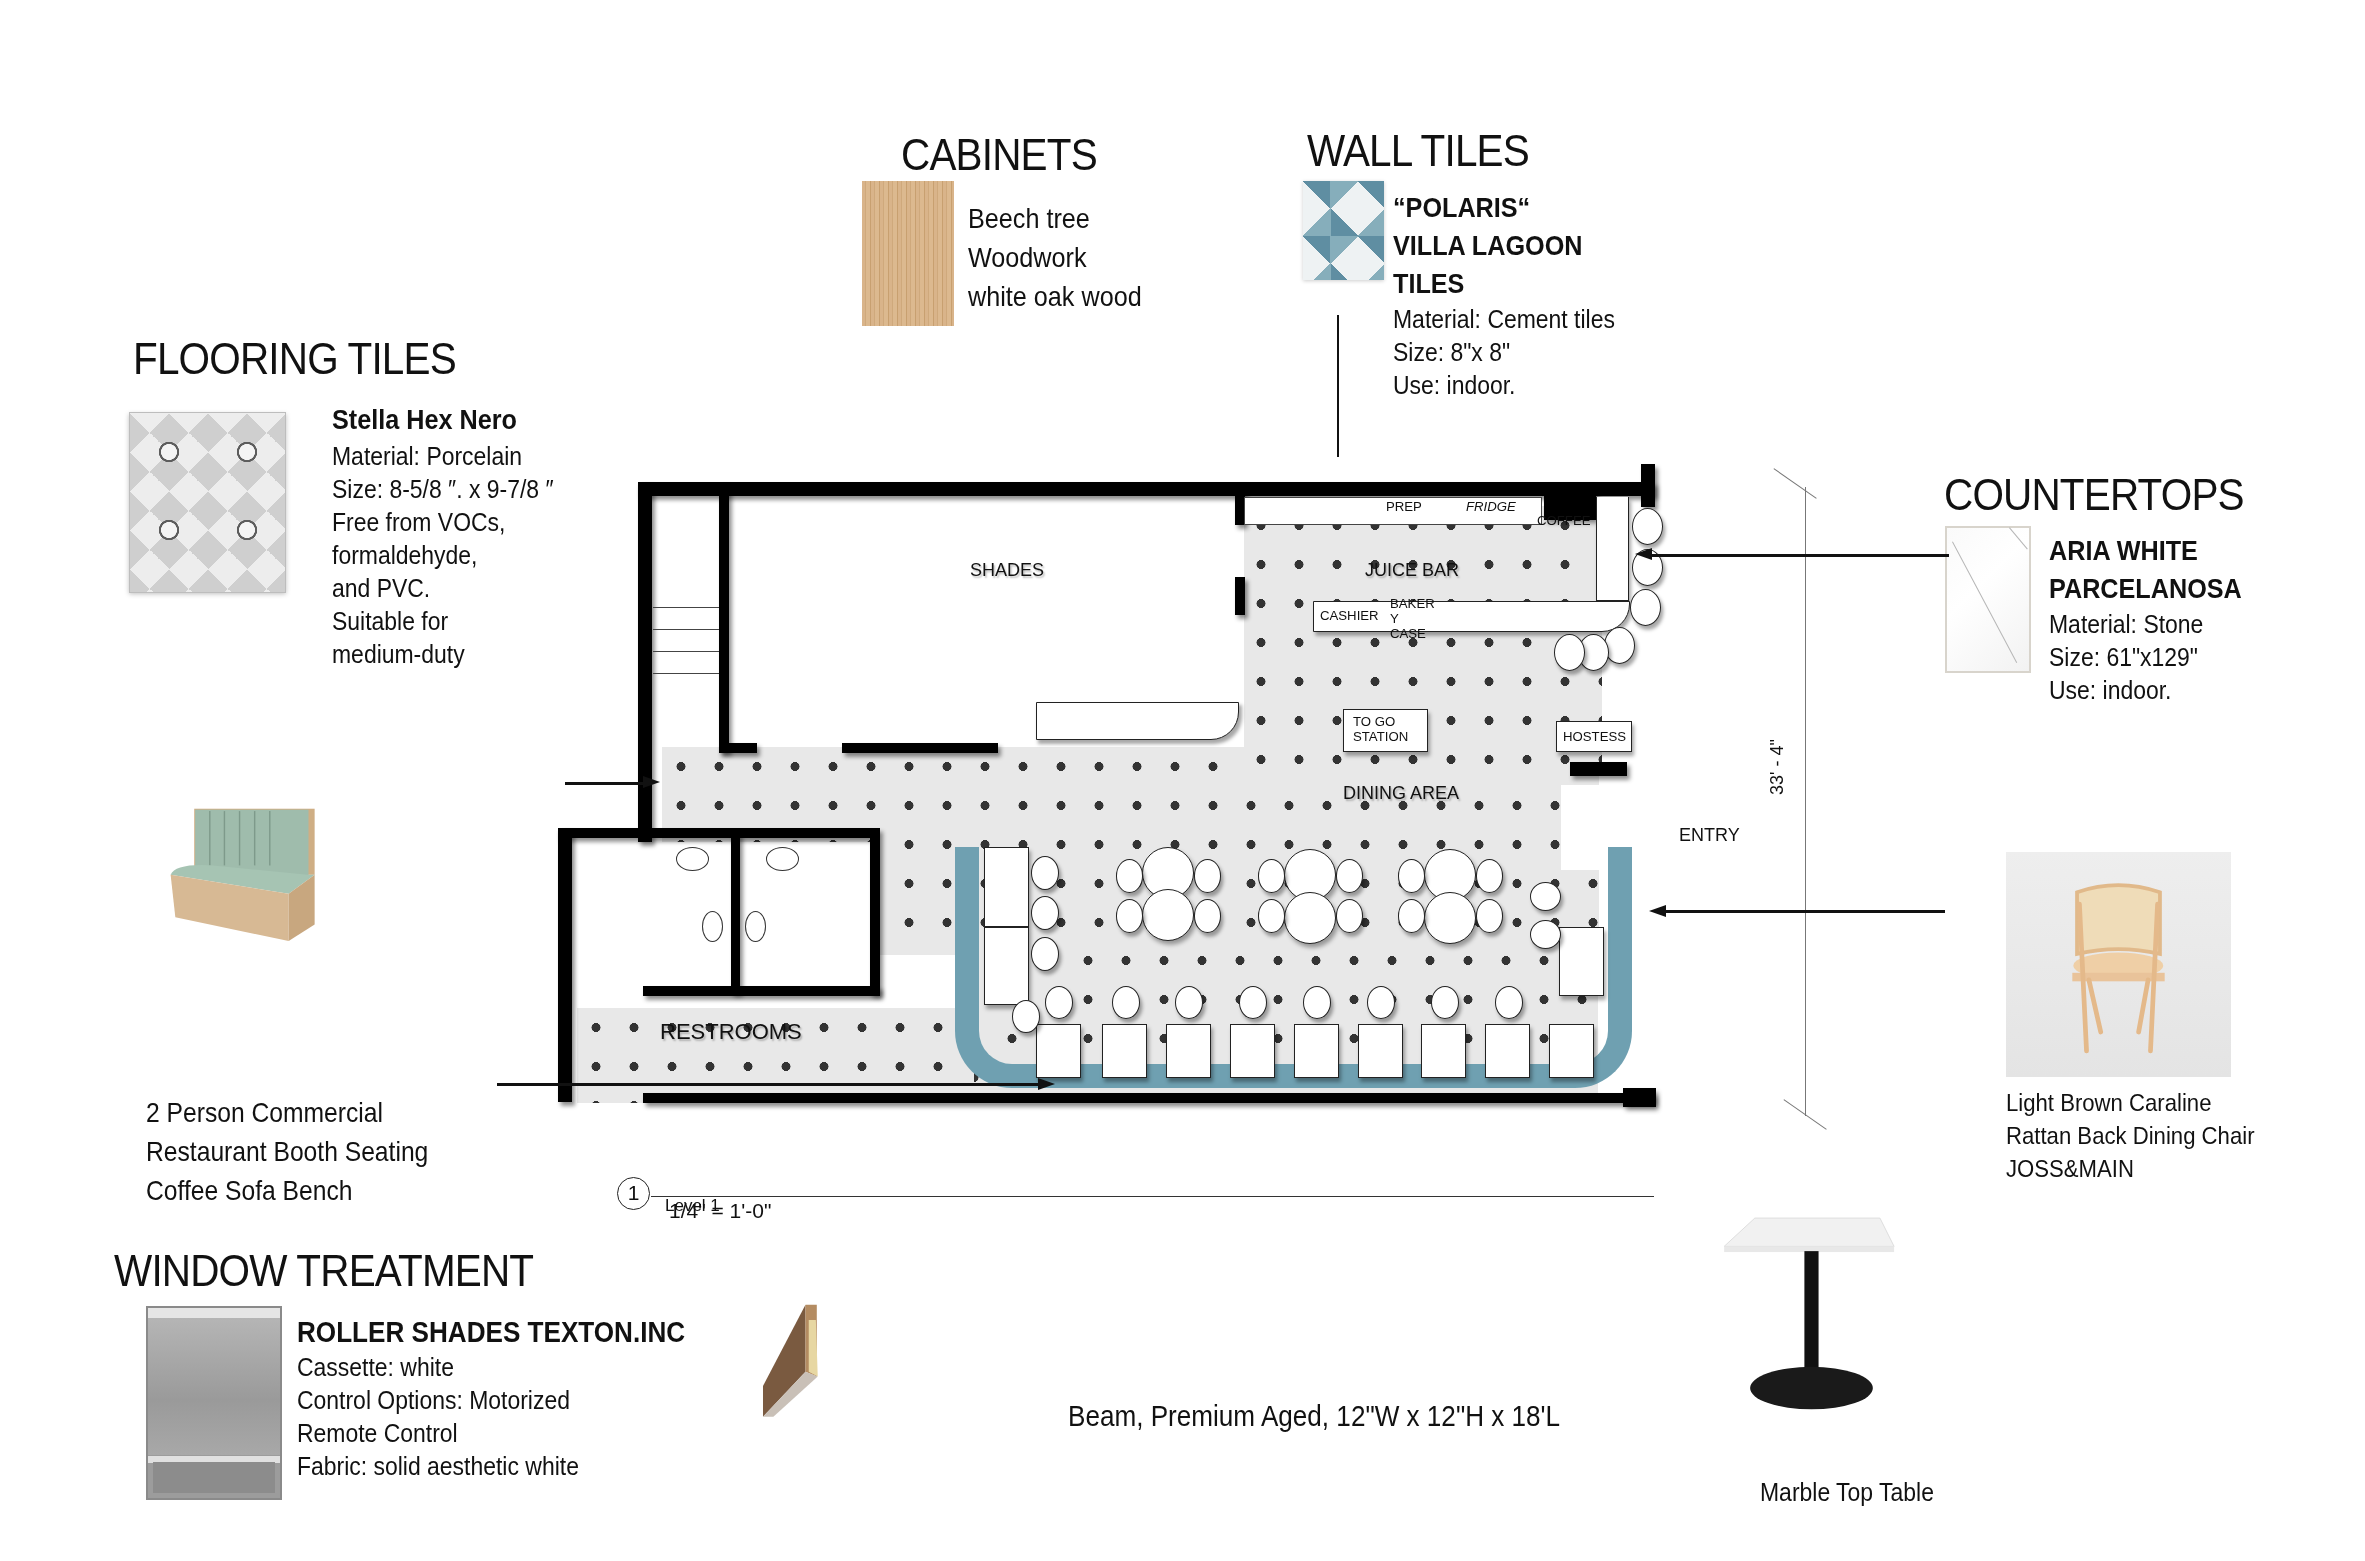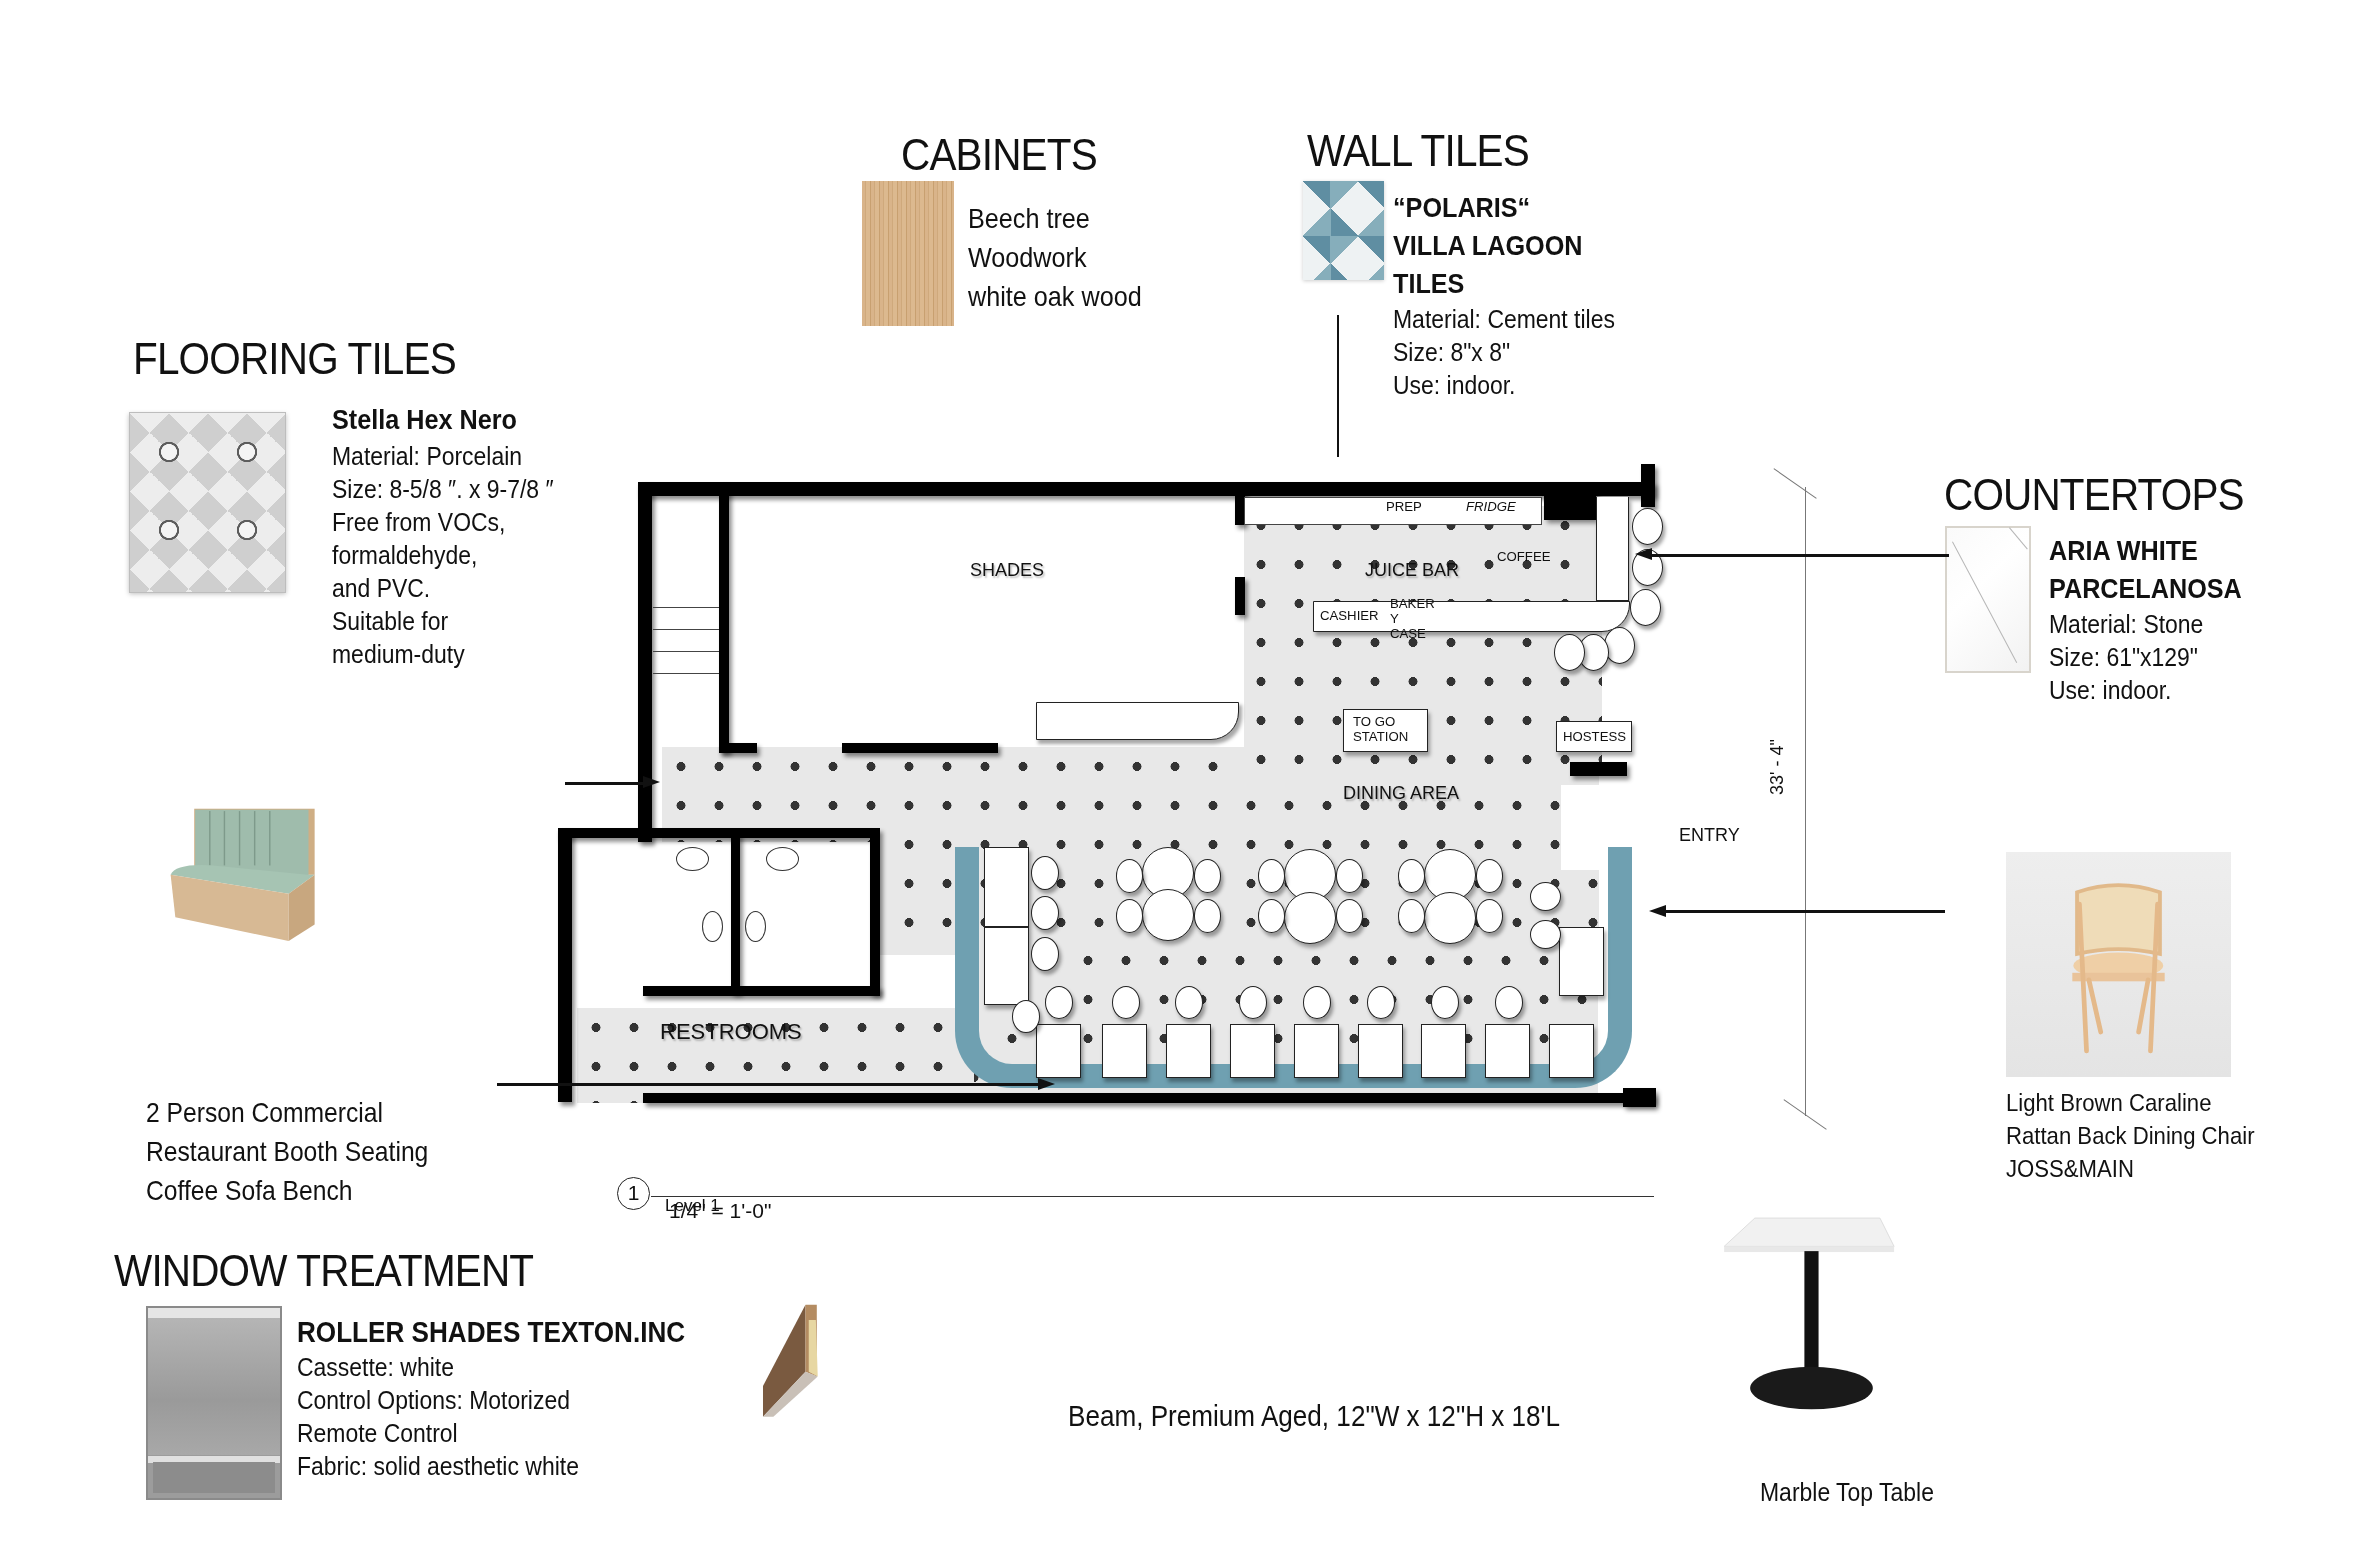--- a/index.html
+++ b/index.html
@@ -209,21 +209,21 @@
   <div class="wall" style="left:677px; top:28px; width:9.5px; height:43px;"></div>
   <div class="wall" style="left:677px; top:123px; width:9.5px; height:38px;"></div>
   <div class="wall" style="left:173px; top:378px; width:8.5px; height:161px;"></div>
   <div class="wall" style="left:312px; top:374px; width:9.5px; height:166px;"></div>
   <div class="wall" style="left:85px; top:532px; width:237px; height:9.5px;"></div>
   <div class="wall" style="left:986px; top:28px; width:52px; height:38px;"></div>
 
   <div class="box" style="left:686px; top:43px; width:298px; height:28px; box-shadow:none; border-color:#444;"></div>
   <div class="label-sm" style="left:828px; top:45px;">PREP</div>
   <div class="label-sm" style="left:908px; top:45px;font-style:italic;">FRIDGE</div>
-  <div class="label-sm" style="left:939px; top:59px;margin-top:36px;">COFFEE</div>
+  <div class="label-sm" style="left:979px; top:59px;">COFFEE</div>
 
   <div class="box" style="left:1038px; top:43px; width:33px; height:104px; border-top:none;"></div>
   <div class="box" style="left:755px; top:147px; width:317px; height:31px; border-radius:0 0 28px 0;"></div>
   <div class="label-sm" style="left:762px; top:154px;">CASHIER</div>
   <div class="label-sm" style="left:832px; top:142px;">
     <div>BAKER</div>
     <div>Y</div>
     <div>CASE</div>
   </div>
   <div class="label" style="left:807px; top:106px;">JUICE BAR</div>

